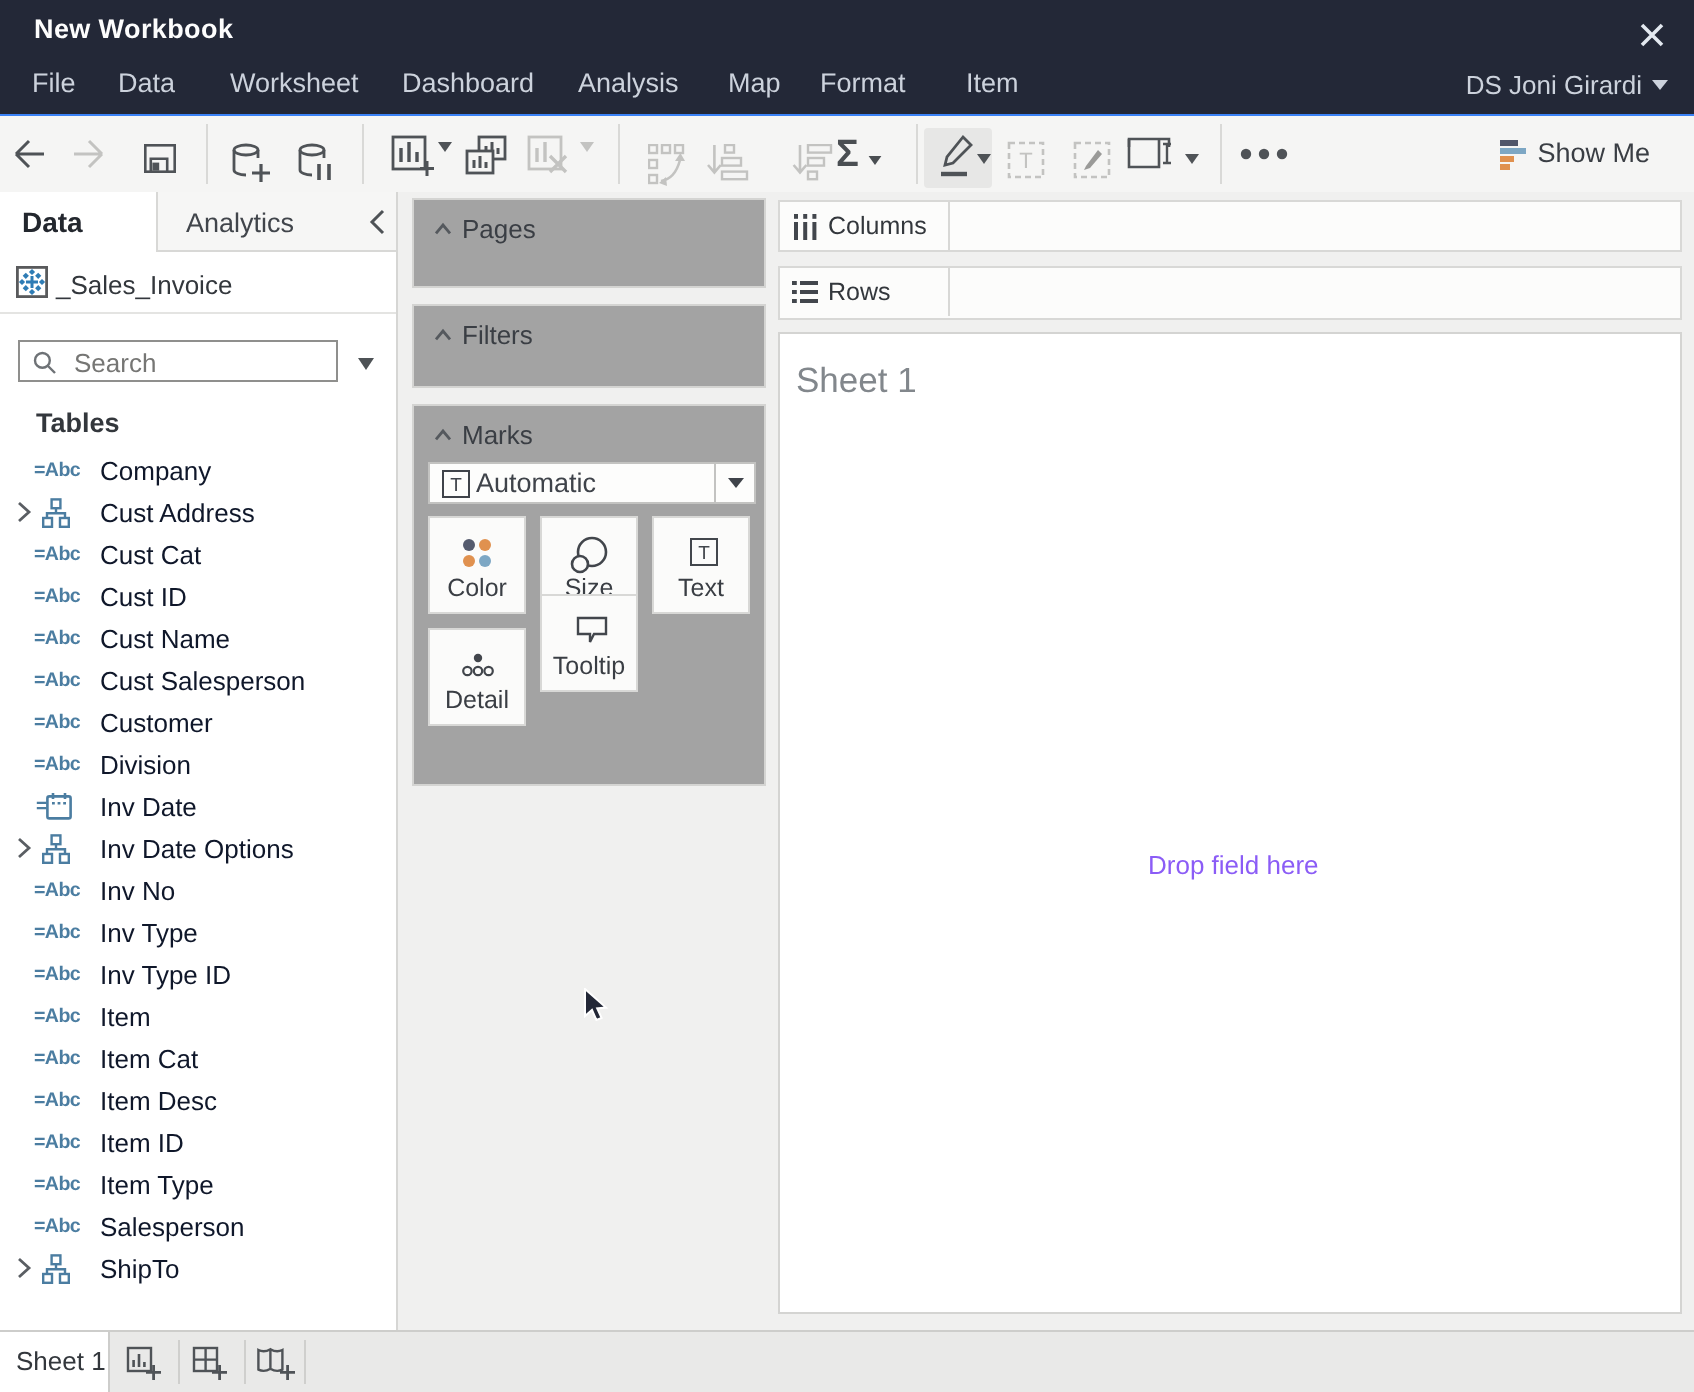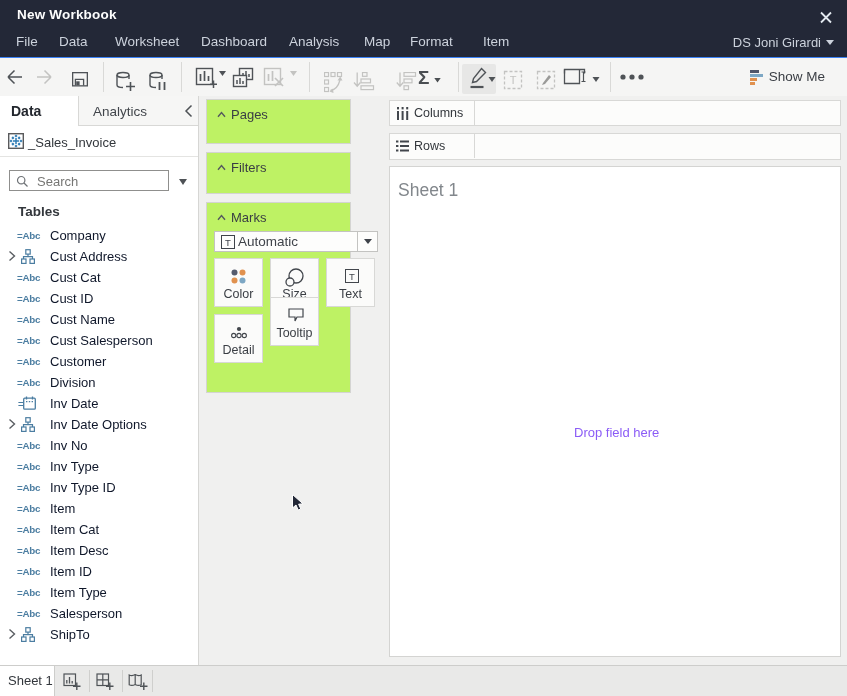--- a/index.html
+++ b/index.html
@@ -39,21 +39,21 @@
 #tableshdr { position:absolute; left:18px; top:108px; font-size:13.5px; font-weight:bold; color:#33373c; }
 #fieldlist { position:absolute; left:0; top:129px; width:198px; }
 .frow { position:relative; width:198px; height:21px; }
 .fname { position:absolute; left:50px; top:3px; font-size:13px; color:#0f172a; }
 .fabc { position:absolute; left:17px; top:4.5px; font-size:9.8px; font-weight:bold; color:#4b7da1; letter-spacing:-0.3px; }
 .fexp { position:absolute; left:8px; top:4px; }
 .fico { position:absolute; left:21px; top:3px; }
 
 
 #shelfpane { position:absolute; left:199px; top:96px; width:191px; height:569px; background:#f0f0ef; }
-.card { position:absolute; left:7px; width:145px; background:#bef264; border:1px solid #d4d4d2; }
+.card { position:absolute; left:7px; width:177px; background:#a3a3a3; border:1px solid #d4d4d2; }
 .cardtitle { position:absolute; left:24px; top:7px; font-size:13px; color:#3a3e44; }
 .chev { position:absolute; left:10px; top:11px; }
 #markdrop { position:absolute; left:7px; top:28px; width:164px; height:21px; background:#fdfdfc; border:1px solid #c3c3c1; }
 #markdropbtn { position:absolute; right:0; top:0; width:20px; height:19px; border-left:1px solid #c3c3c1; }
 #markdropcar { position:absolute; left:6px; top:7px; width:0; height:0; border-left:4.5px solid transparent; border-right:4.5px solid transparent; border-top:5.5px solid #3f434a; }
 #autotxt { position:absolute; left:23px; top:2px; font-size:13.5px; color:#3f434a; }
 .mbtn { position:absolute; width:49px; height:49px; background:#fbfbfa; border:1px solid #d8d8d6; }
 .mlab { position:absolute; width:100%; text-align:center; bottom:5px; font-size:12.5px; color:#3a3e44; }
 
 

